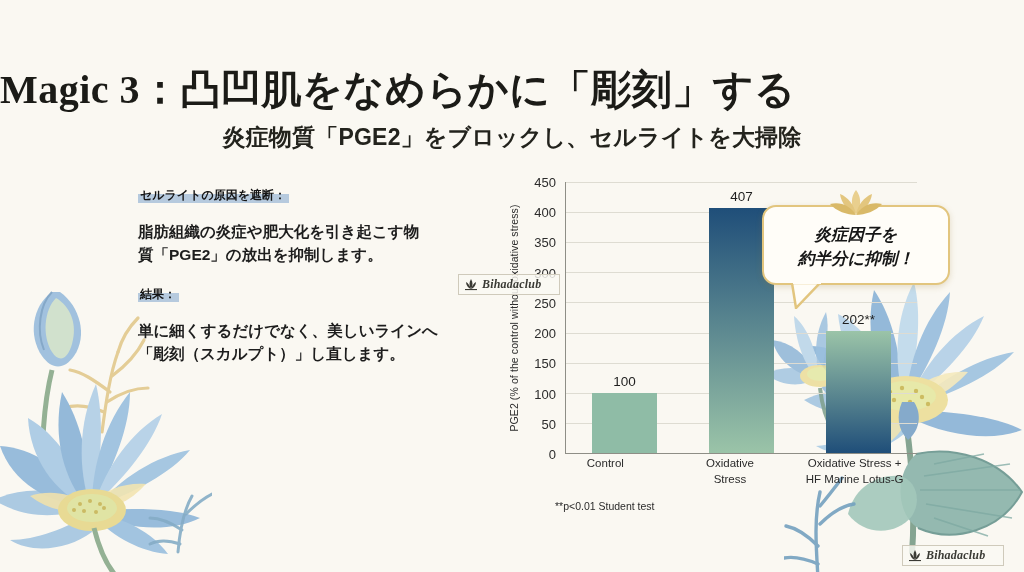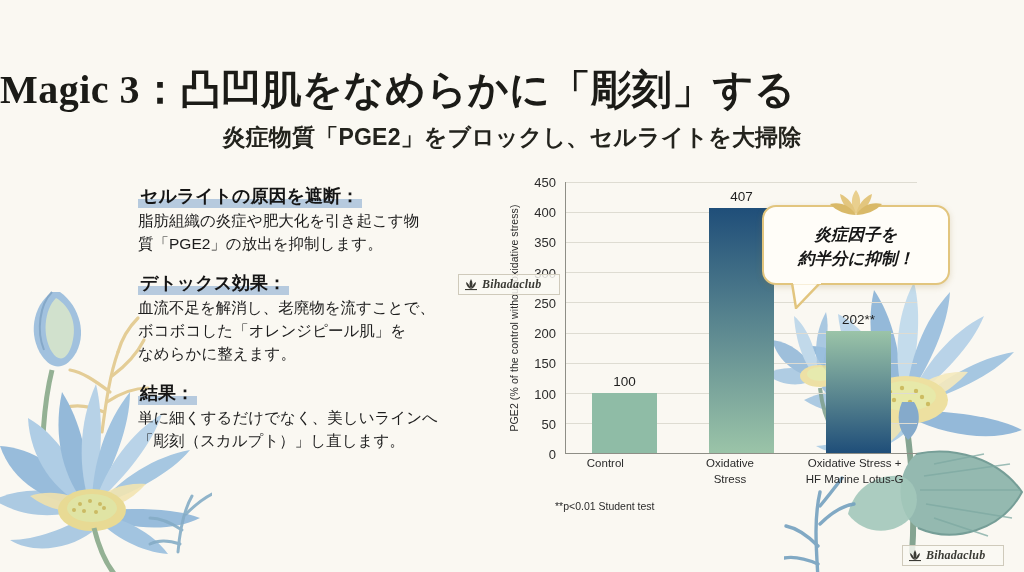--- a/index.html
+++ b/index.html
@@ -27,28 +27,28 @@
     position:absolute;left:0;right:0;top:122px;text-align:center;
     font-weight:700;font-size:23px;color:#23231d;letter-spacing:.2px;
     white-space:nowrap;
   }
 
   
   .textcol{position:absolute;left:138px;top:185px;width:330px;}
   .sec{margin-bottom:17px;}
   .sec-head{
     display:inline-block;position:relative;
-    font-weight:700;font-size:18px;color:#151515;line-height:1.25;
-    padding:0 3px 1px 2px;margin-bottom:0;
+    font-weight:700;font-size:12px;color:#151515;line-height:1.25;
+    padding:0 3px 1px 2px;margin-bottom:16px;
   }
   .sec-head::after{
     content:"";position:absolute;left:0;right:0;bottom:1px;height:9px;
     background:#a9c2da;opacity:.85;z-index:-1;
   }
-  .sec-body{font-size:15.5px;line-height:1.5;color:#1d1d1d;font-weight:400;}
+  .sec-body{font-size:15.5px;line-height:1.5;color:#1d1d1d;font-weight:700;}
   .sec-body div{white-space:nowrap;}
 
   
   .chart{position:absolute;left:505px;top:182px;width:420px;height:330px;}
   .ylabel{
     position:absolute;left:0;top:0;height:272px;width:18px;
     display:flex;align-items:center;justify-content:center;
   }
   .ylabel span{
     transform:rotate(-90deg);white-space:nowrap;
@@ -244,28 +244,20 @@
   <div class="textcol">
 
     <div class="sec">
       <div class="sec-head">セルライトの原因を遮断：</div>
       <div class="sec-body">
         <div>脂肪組織の炎症や肥大化を引き起こす物</div>
         <div>質「PGE2」の放出を抑制します。</div>
       </div>
     </div>
 
-    <div class="sec">
-      <div class="sec-head">デトックス効果：</div>
-      <div class="sec-body">
-        <div>血流不足を解消し、老廃物を流すことで、</div>
-        <div>ボコボコした「オレンジピール肌」を</div>
-        <div>なめらかに整えます。</div>
-      </div>
-    </div>
 
     <div class="sec">
       <div class="sec-head">結果：</div>
       <div class="sec-body">
         <div>単に細くするだけでなく、美しいラインへ</div>
         <div>「彫刻（スカルプト）」し直します。</div>
       </div>
     </div>
 
   </div>

